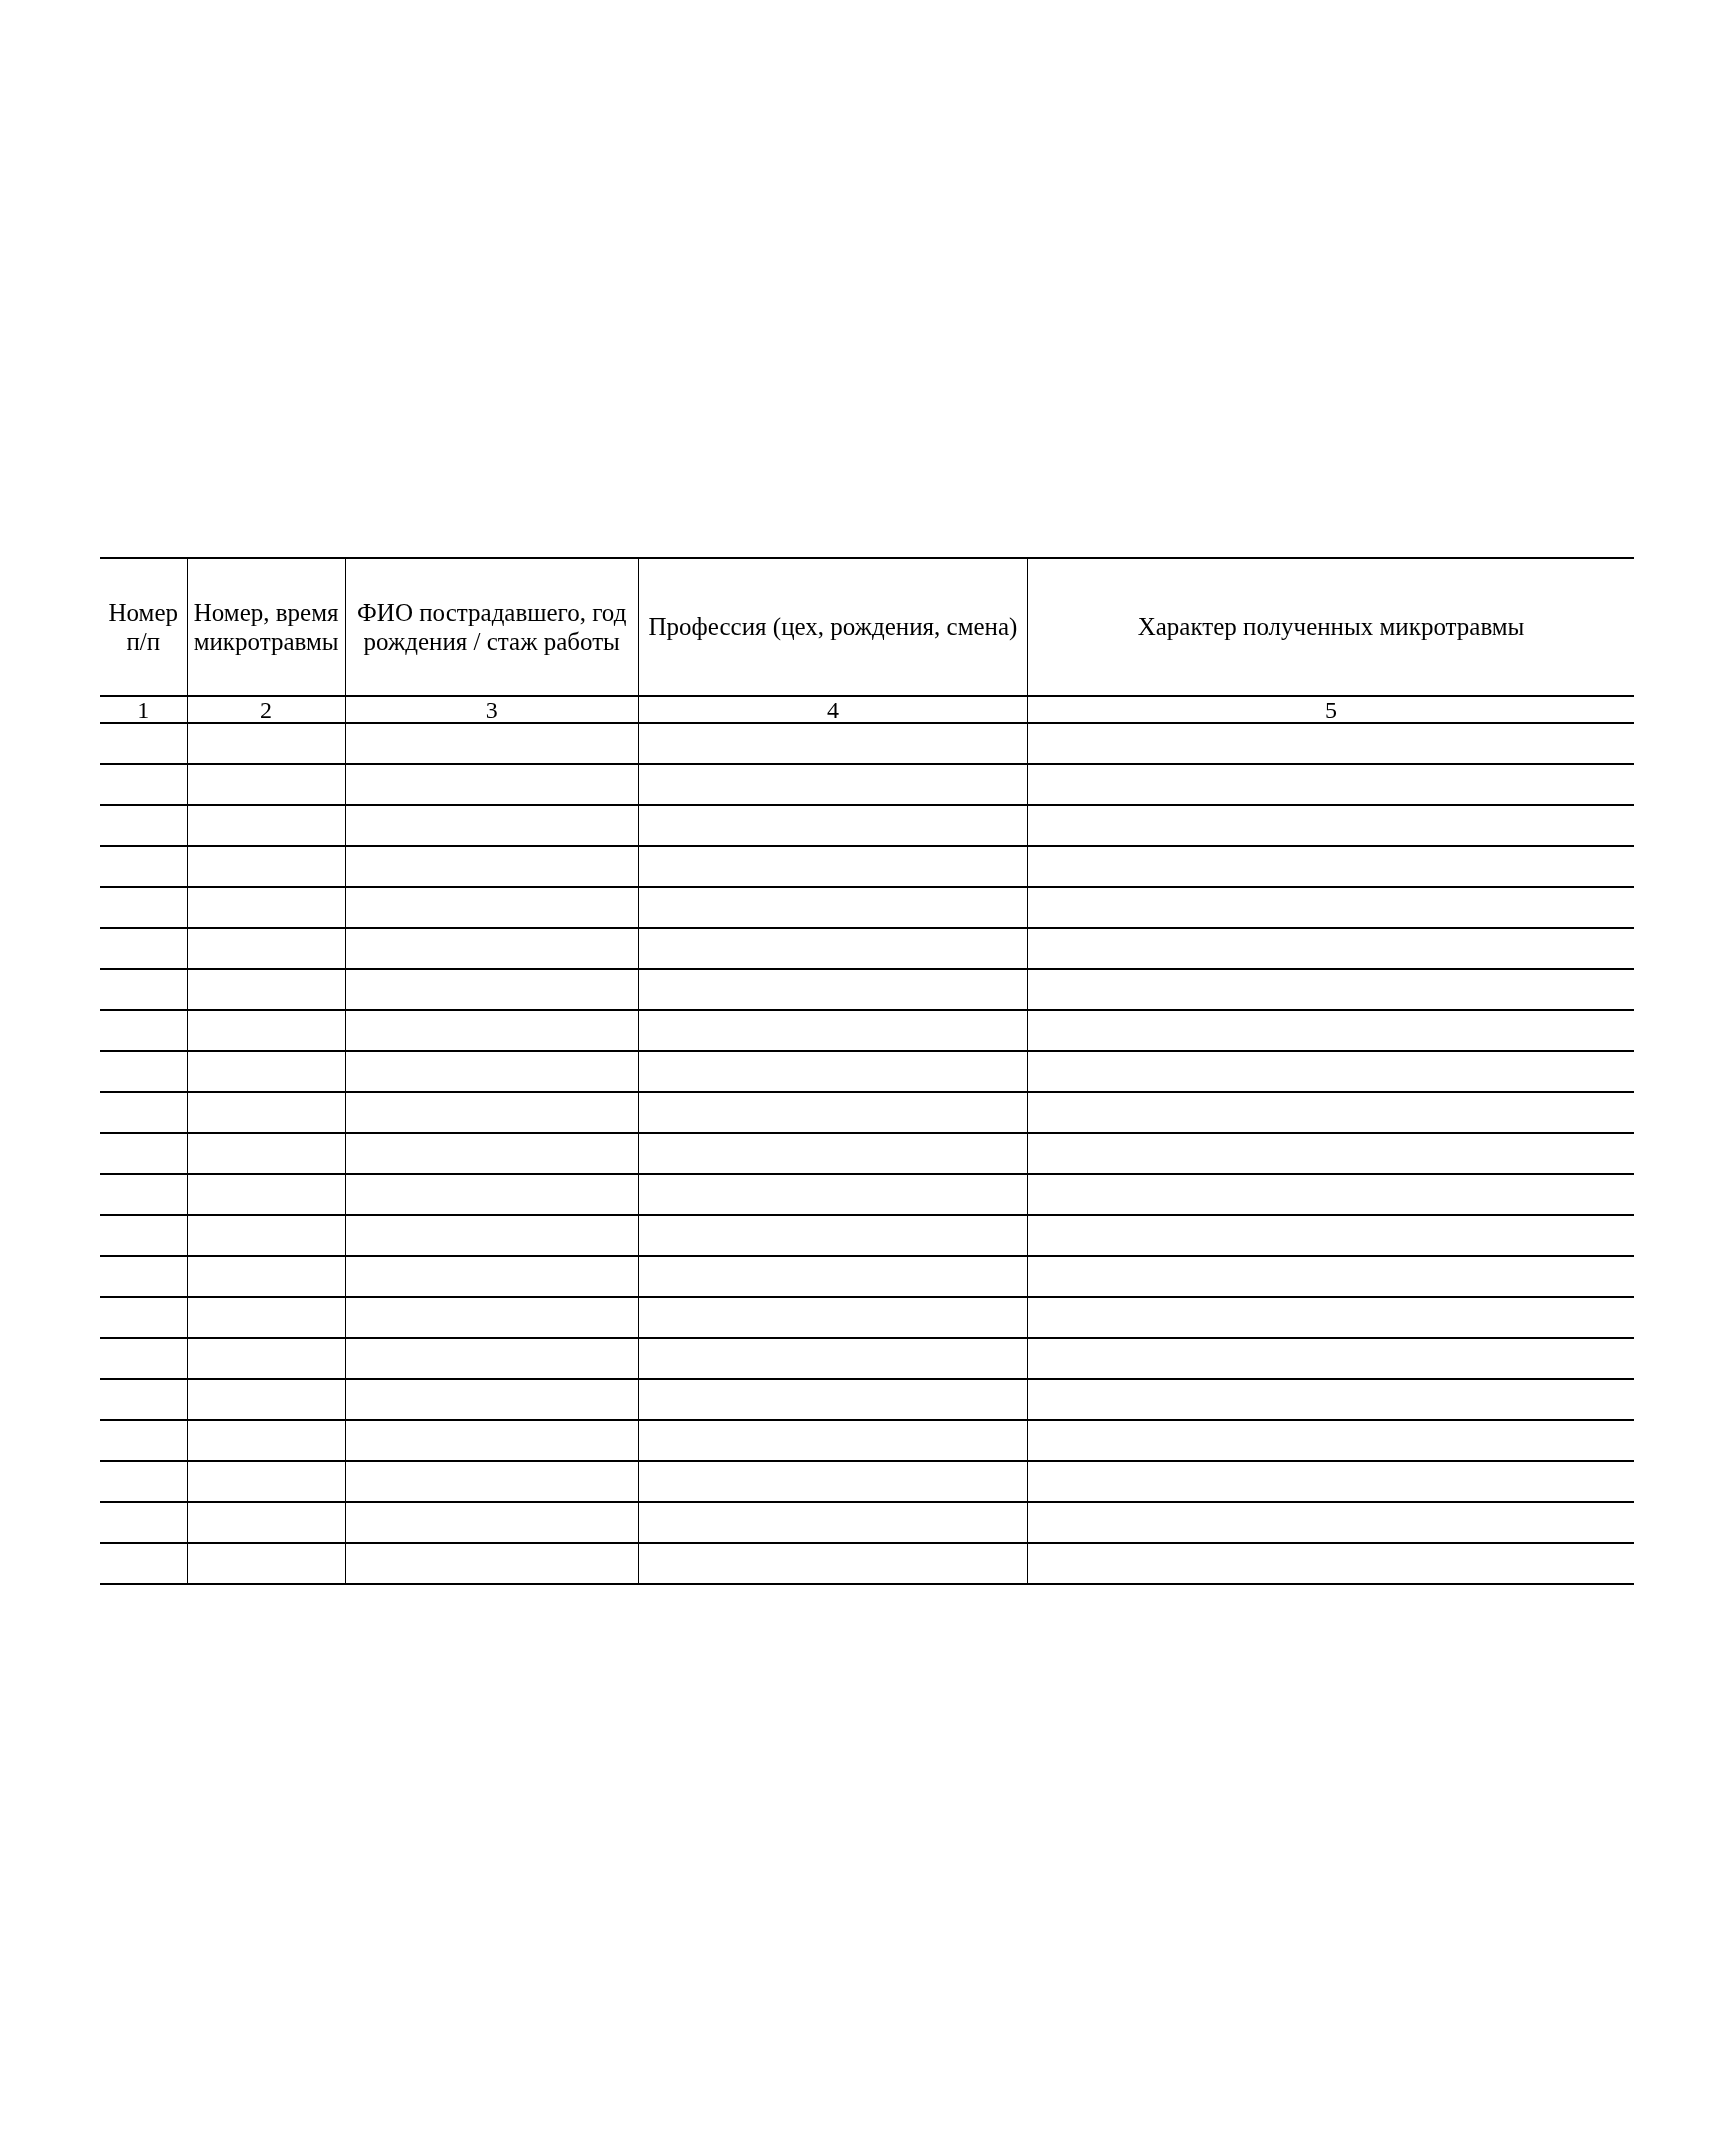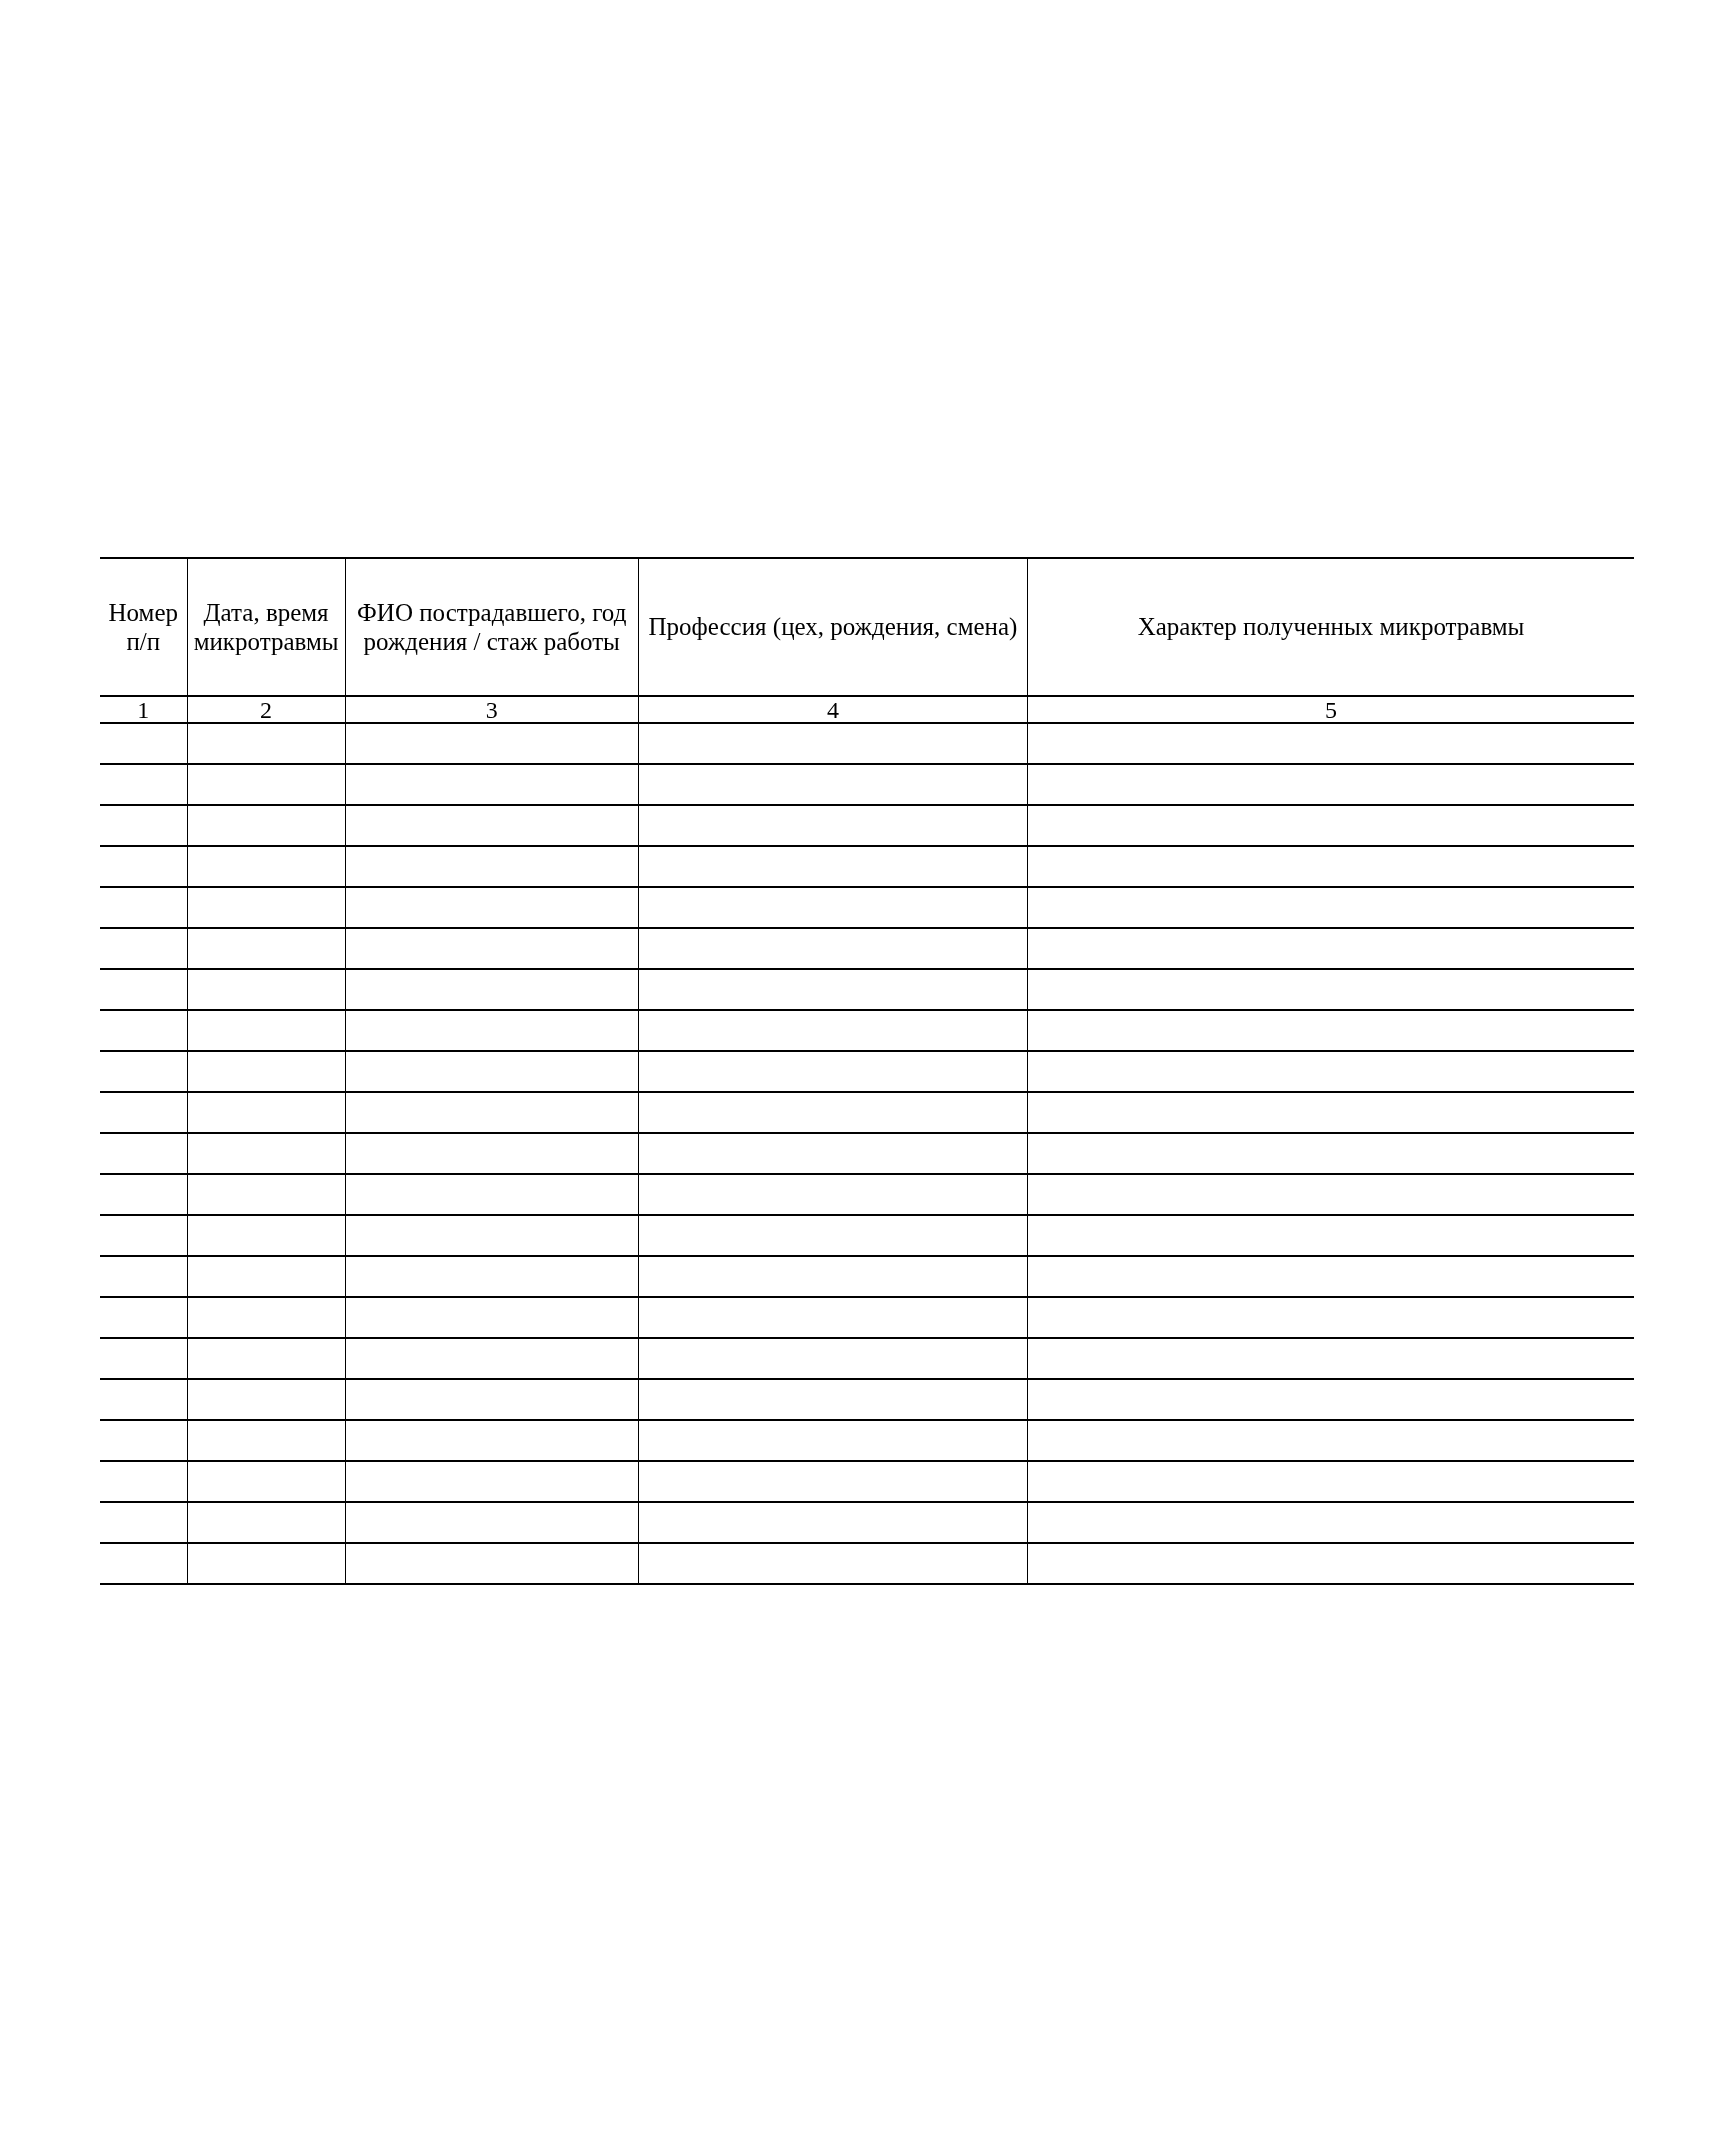--- a/index.html
+++ b/index.html
@@ -66,21 +66,21 @@
       <col class="c1">
         <col class="c2">
         <col class="c3">
         <col class="c4">
         <col class="c5">
     </colgroup>
     <thead>
       <tr>
         <th>Номер
 п/п</th>
-        <th>Дата, время
+        <th>Номер, время
 микротравмы</th>
         <th>ФИО пострадавшего, год
 рождения / стаж работы</th>
         <th>Профессия (цех, рождения, смена)</th>
         <th>Характер полученных микротравмы</th>
       </tr>
       <tr class="nums">
         <td>1</td>
         <td>2</td>
         <td>3</td>

